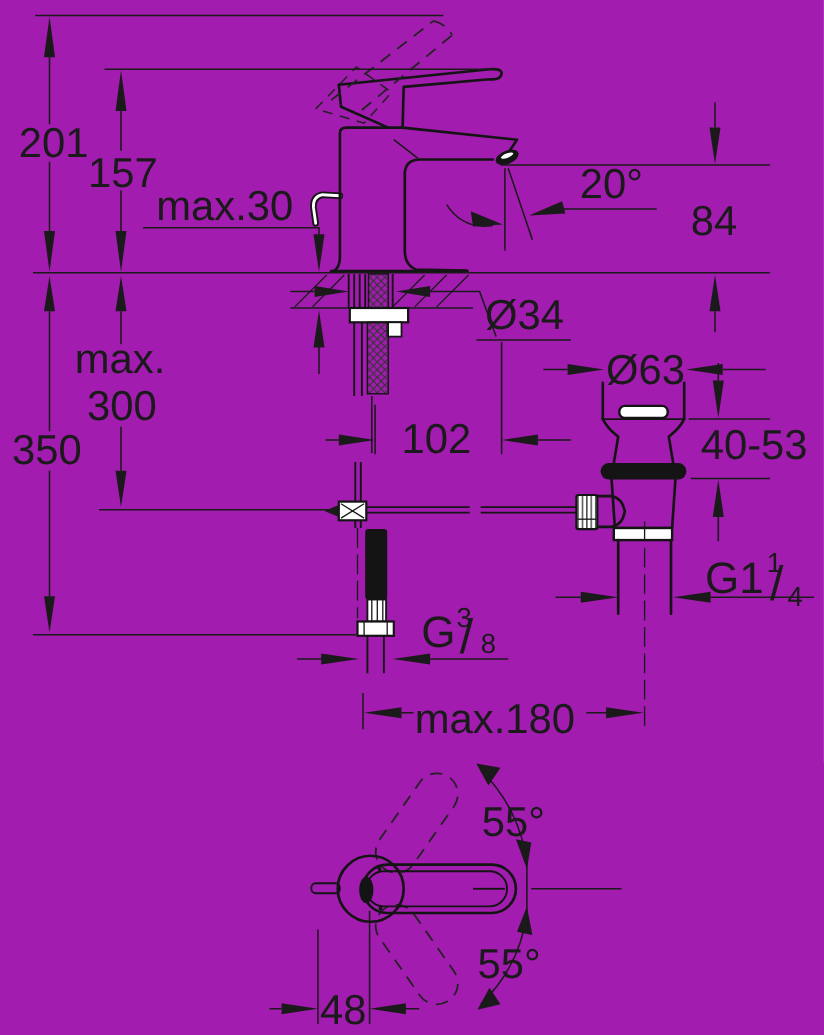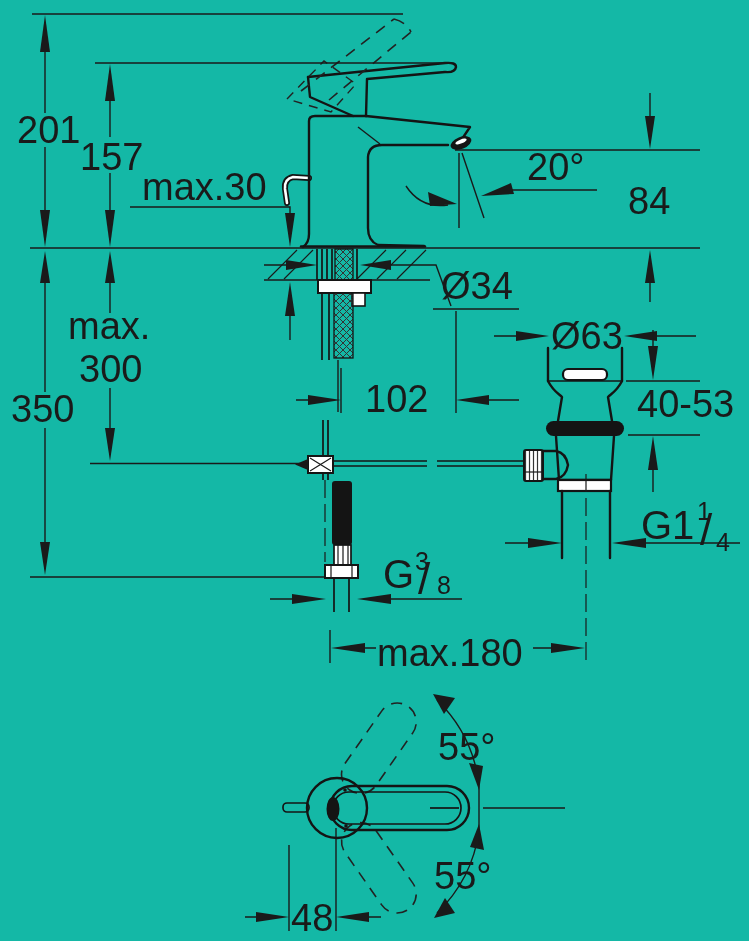--- a/index.html
+++ b/index.html
@@ -1,16 +1,16 @@
 <!DOCTYPE html>
 <html><head>
 <meta charset="utf-8">
 <style>
   html,body{margin:0;padding:0;background:#ffffff;}
-  .stage{width:749px;height:941px;position:relative;background:#14b8a6;overflow:hidden;}
+  .stage{width:749px;height:941px;position:relative;background:#a21caf;overflow:hidden;}
   svg{display:block;}
   text{font-family:"Liberation Sans","DejaVu Sans",sans-serif;fill:#1a1a1a;}
   .obj{stroke:#141414;stroke-width:2.4;fill:none;stroke-linejoin:round;stroke-linecap:round;}
   .med{stroke:#141414;stroke-width:1.7;fill:none;}
   .thin{stroke:#1a1a1a;stroke-width:1.4;fill:none;}
   .hair{stroke:#1a1a1a;stroke-width:1.2;fill:none;}
   .dash{stroke:#222;stroke-width:1.6;fill:none;stroke-dasharray:11 8;}
   .dashsm{stroke:#222;stroke-width:1.4;fill:none;stroke-dasharray:9 7;}
   .cl{stroke:#1a1a1a;stroke-width:1.2;fill:none;stroke-dasharray:18 6;}
   .fillblk{fill:#141414;stroke:none;}

